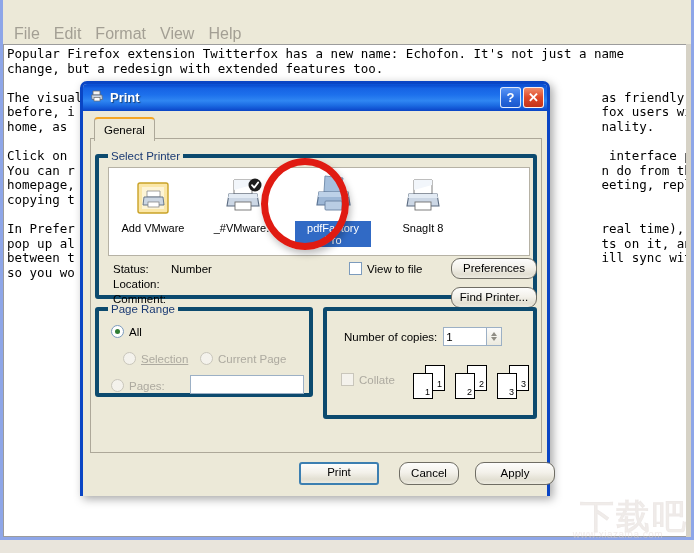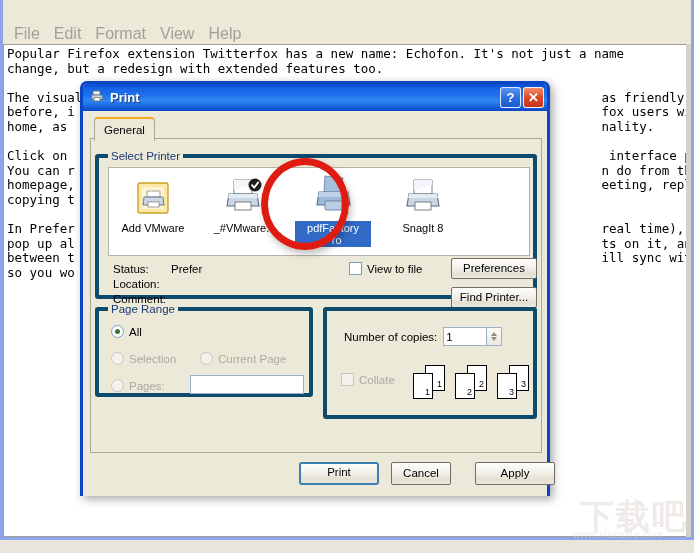--- a/index.html
+++ b/index.html
@@ -303,21 +303,21 @@
     border: 1px solid #7c9bbd;
     background: #fff;
     box-sizing: border-box;
     margin-right: 5px;
     display: inline-block;
   }
   .xp-check.disabled { border-color: #c9c6bb; background: #f4f2ec; }
 
   .xp-button {
     border: 1px solid #6f6d64;
-    border-radius: 2px;
+    border-radius: 9px;
     background: linear-gradient(to bottom, #fdfdfc 0%, #f3f1ea 45%, #e2dfd2 80%, #eceae0 100%);
     font-size: 11.5px;
     color: #000;
     padding: 3px 7px;
     box-sizing: border-box;
     text-align: center;
     font-family: "Liberation Sans", sans-serif;
   }
   #btn-preferences { position: absolute; left: 352px; top: 100px; width: 86px; height: 21px; }
   #btn-find-printer { position: absolute; left: 352px; top: 129px; width: 86px; height: 21px; }
@@ -346,21 +346,21 @@
   .radio-row {
     display: flex;
     align-items: center;
     font-size: 11.5px;
     color: #000;
     position: absolute;
   }
   .radio-row.disabled { color: #adaaa0; }
 
   #pr-all    { left: 12px; top: 14px; }
-  #pr-sel    { left: 12px; top: 41px; }
+  #pr-sel    { left: 24px; top: 41px; text-decoration: underline; }
   #pr-cur    { left: 101px; top: 41px; }
   #pr-pages  { left: 12px; top: 68px; }
   #pages-input {
     position: absolute;
     left: 91px; top: 64px;
     width: 114px; height: 19px;
     border: 1px solid #9cb0c5;
     background: #fff;
     box-sizing: border-box;
     font-size: 11.5px;
@@ -440,21 +440,21 @@
 
   
   #pd-footer {
     position: absolute;
     left: 0; bottom: 0;
     width: 100%;
     height: 42px;
   }
   #btn-print { position: absolute; left: 216px; top: 8px; width: 80px; height: 23px;
                border: 2px solid #3c7fb1; border-radius: 3px; padding-top: 2px;}
-  #btn-cancel { position: absolute; left: 308px; top: 8px; width: 60px; height: 23px; padding-top:4px;}
+  #btn-cancel { position: absolute; left: 316px; top: 8px; width: 60px; height: 23px; padding-top:4px;}
   #btn-apply { position: absolute; left: 392px; top: 8px; width: 80px; height: 23px; padding-top:4px;}
 
   
   #red-circle {
     position: absolute;
     left: 261px; top: 158px;
     width: 88px; height: 92px;
     border: 7px solid #e01b12;
     border-radius: 50%;
     box-sizing: border-box;
@@ -580,21 +580,21 @@
               </svg>
             </div>
             <span class="pi-label">SnagIt 8</span>
           </div>
 
         </div>
 
         <div id="status-area">
           <div class="status-row">
             <span class="status-key">Status:</span>
-            <span class="status-val">Prefer</span>
+            <span class="status-val">Number</span>
           </div>
           <div class="status-row">
             <span class="status-key">Location:</span>
             <span class="status-val"></span>
           </div>
           <div class="status-row">
             <span class="status-key">Comment:</span>
             <span class="status-val"></span>
           </div>
         </div>

